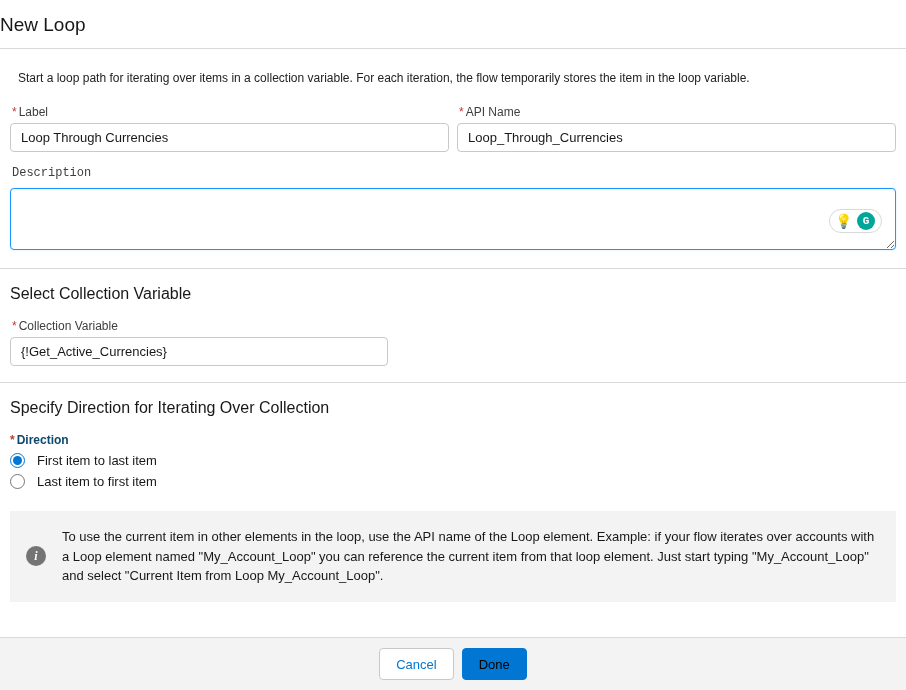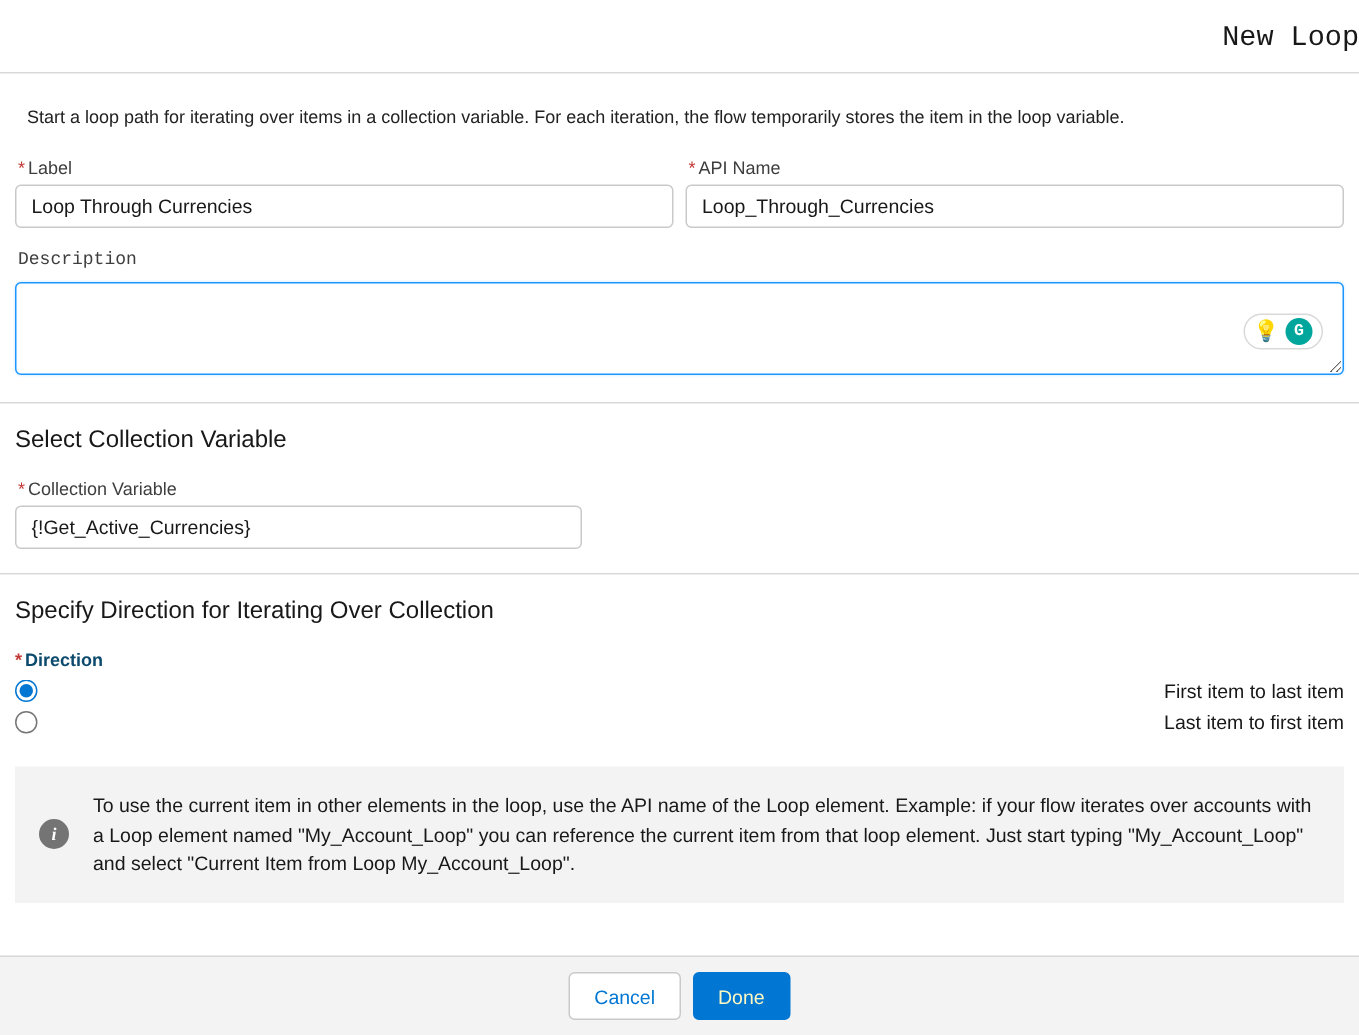--- a/index.html
+++ b/index.html
@@ -11,23 +11,22 @@
     background: #fff;
   }
   .dialog {
     width: 906px;
     height: 690px;
     position: relative;
     display: flex;
     flex-direction: column;
   }
   .header {
-    text-align: right;
+    text-align: left;
     padding: 14px 0 12px;
-    font-family: Liberation Mono, monospace;
   }
   .header h1 {
     margin: 0;
     font-size: 19px;
     font-weight: 400;
   }
   .hr {
     border: none;
     border-top: 1px solid #d9d9d9;
     margin: 0;
@@ -125,21 +124,20 @@
   }
   .radio-group {
     margin-top: 6px;
   }
   .radio-row {
     display: flex;
     align-items: center;
     gap: 12px;
     margin-bottom: 6px;
     font-size: 13px;
-    justify-content: space-between;
   }
   .radio-label {
     font-size: 12px;
     font-weight: 700;
     color: #0c4a6e;
     margin-bottom: 6px;
     display: block;
   }
   input[type=radio] {
     accent-color: #0176d3;
@@ -187,21 +185,21 @@
     border: 1px solid transparent;
   }
   .btn-neutral {
     background: #fff;
     border-color: #c9c9c9;
     color: #0176d3;
   }
   .btn-brand {
     background: #0176d3;
     border-color: #0176d3;
-    color: #fef9c3;
+    color: #000000;
   }
 </style>
 </head>
 <body>
 
 <div class="dialog">
 
   <div class="header">
     <h1>New Loop</h1>
   </div>

